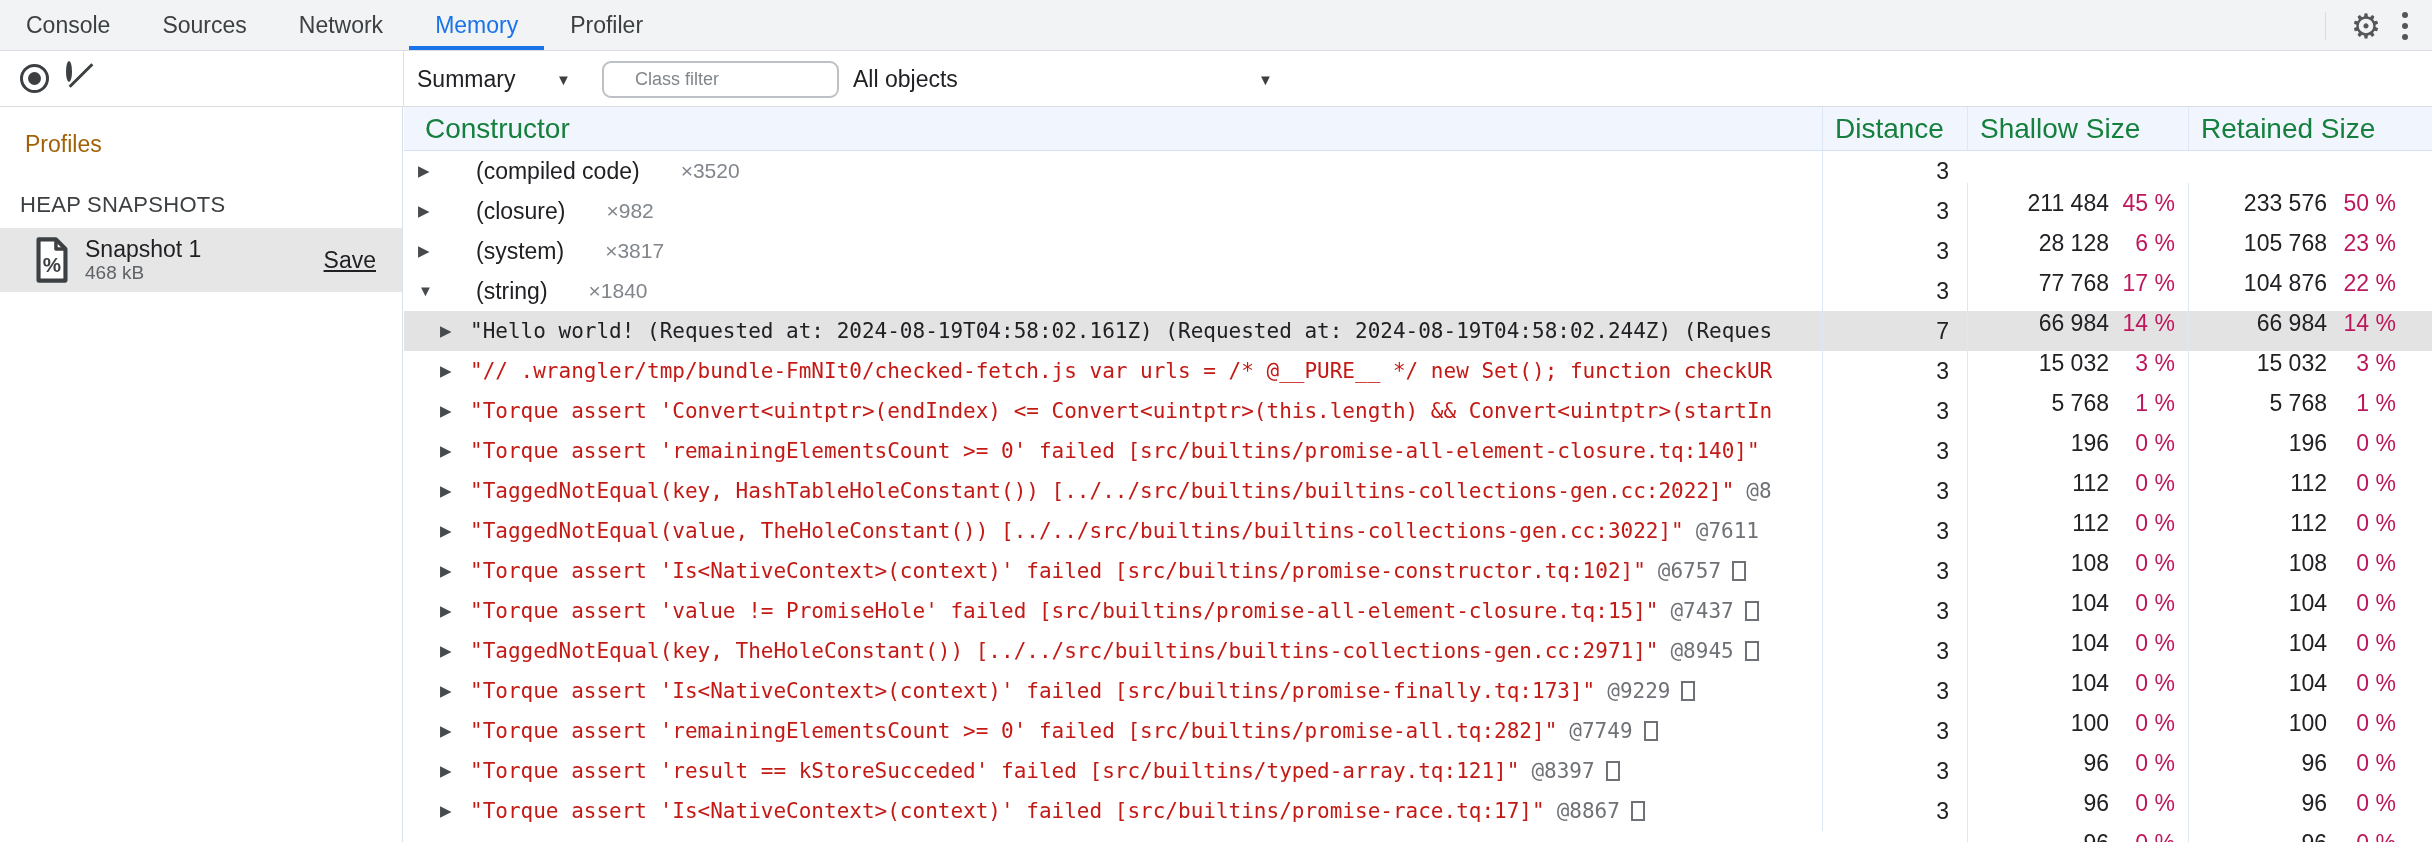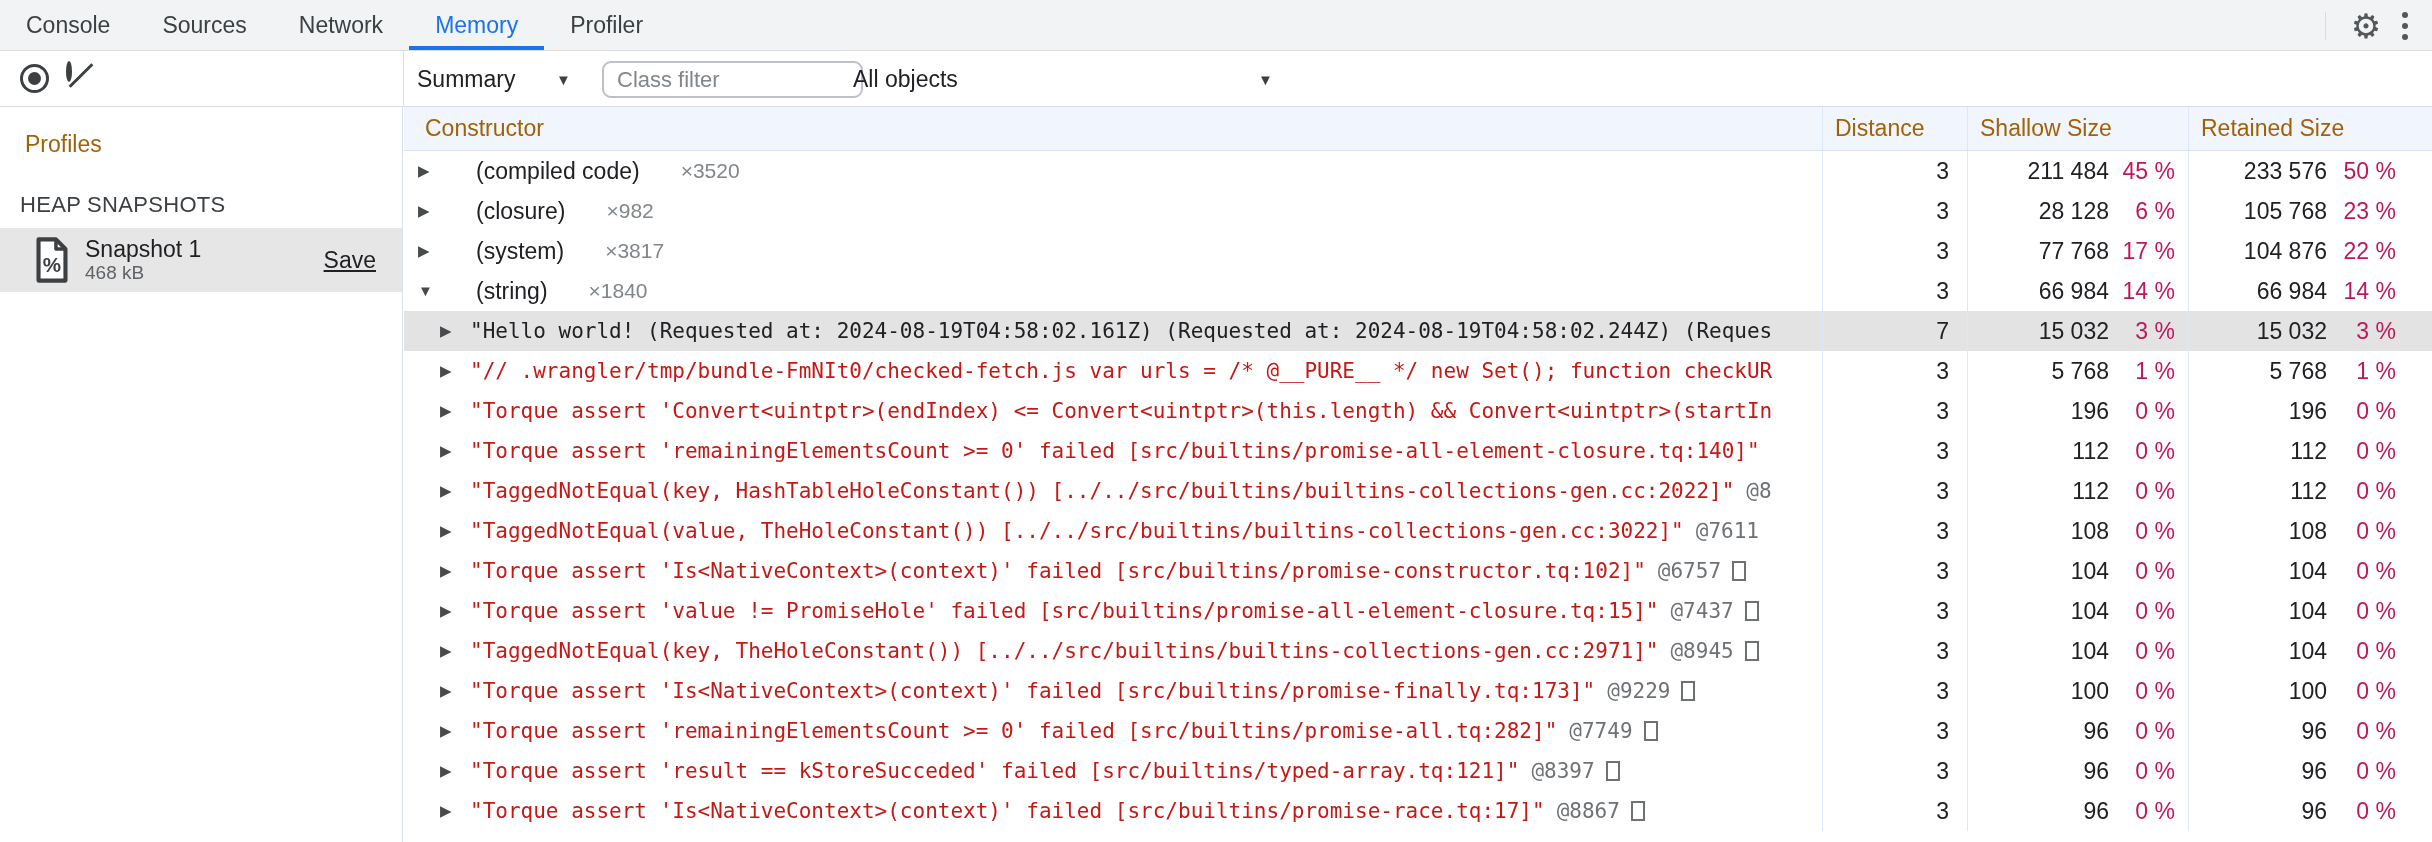--- a/index.html
+++ b/index.html
@@ -27,41 +27,41 @@
   .rec-btn { position:absolute; left:20px; top:13px; }
   .rec-icon { width:29px; height:29px; border:3px solid #3c4043; border-radius:50%;
               display:flex; align-items:center; justify-content:center; }
   .rec-icon::after { content:""; width:13px; height:13px; border-radius:50%; background:#3c4043; }
   .clear-btn { position:absolute; left:66px; top:13px; }
   .block-icon { width:29px; height:29px; border:3px solid #3c4043; border-radius:50%; position:relative; overflow:hidden; }
   .block-icon::after { content:""; position:absolute; left:-4px; top:10px; width:32px; height:3px;
                        background:#3c4043; transform:rotate(-45deg); }
   .tb-label { position:absolute; top:0; height:56px; line-height:56px; font-size:23px; color:#202124; white-space:nowrap; }
   .dd-arrow { position:absolute; top:0; height:56px; line-height:58px; font-size:15px; color:#3c4043; }
-  .class-filter { position:absolute; left:602px; top:10px; width:261px; height:37px;
-                  border:2px solid #bdc1c6; border-radius:9px; font-size:22px; padding:0 13px;
+  .class-filter { position:absolute; left:602px; top:10px; width:237px; height:37px;
+                  border:2px solid #bdc1c6; border-radius:9px; font-size:18px; padding:0 31px;
                   color:#202124; font-family:"Liberation Sans",sans-serif; outline:none; background:#fff; }
   .class-filter::placeholder { color:#80868b; }
 
   
   .sidebar { position:absolute; left:0; top:107px; width:403px; height:735px; background:#fff;
              border-right:1px solid #dbe1ec; }
   .sb-title { font-size:23px; color:#a16207; padding:24px 0 0 25px; }
   .sb-section { font-size:22px; color:#3c4043; padding:34px 0 10px 20px; letter-spacing:0.3px; }
   .snap-item { height:64px; display:flex; align-items:center; padding:0 14px 0 33px; }
   .snap-item.selected { background:#e6e6e6; }
   .snap-text { margin-left:14px; flex:1; }
   .snap-name { font-size:23px; color:#202124; line-height:26px; }
   .snap-size { font-size:19px; color:#5f6368; line-height:22px; }
   .save-link { font-size:23px; color:#202124; text-decoration:underline; margin-right:12px; }
 
   
   .grid { position:absolute; left:404px; top:107px; width:2028px; height:735px; background:#fff; overflow:hidden; }
   .grid-header { display:flex; height:44px; background:#f1f5fd; border-bottom:1px solid #d6e1f3; }
-  .hcell { font-size:23px; color:#a16207; line-height:43px; white-space:nowrap; overflow:hidden; }
+  .hcell { font-size:28px; color:#15803d; line-height:43px; white-space:nowrap; overflow:hidden; }
   .c-ctor { width:1418px; }
   .c-dist { width:145px; border-left:1px solid #dde7f6; }
   .c-sz1  { width:221px; border-left:1px solid #dde7f6; }
   .c-sz2  { width:244px; border-left:1px solid #dde7f6; }
   .hcell.c-ctor { padding-left:21px; }
   .hcell.c-dist, .hcell.c-sz1, .hcell.c-sz2 { padding-left:12px; }
 
   .row { display:flex; height:40px; }
   .row.selected { background:#e3e3e3; }
   .cell { height:40px; line-height:40px; overflow:hidden; white-space:nowrap; }
@@ -72,21 +72,21 @@
   .arrow::before { content:"\25B6"; }
   .row.expanded .arrow::before { content:"\25BC"; }
   .ctor-text { font-size:23px; color:#202124; overflow:hidden; flex-shrink:1; }
   .row.string .ctor-text { font-family:"DejaVu Sans Mono",monospace; font-size:21px; color:#c41a16; }
   .row.string.selected .ctor-text { color:#202124; }
   .count { font-size:21px; color:#80868b; margin-left:13px; flex-shrink:0; }
   .oid { font-family:"DejaVu Sans Mono",monospace; font-size:21px; color:#6e7277; margin-left:12px; flex-shrink:0; }
   .tofu { display:none; }
   .row.has-box .tofu { display:inline-block; width:14px; height:20px; border:2px solid #6e7277; margin-left:11px; flex-shrink:0; }
   .cell.c-dist { text-align:right; padding-right:18px; font-size:23px; color:#202124; }
-  .cell.c-sz1, .cell.c-sz2 { display:flex; }
+  .cell.c-sz1, .cell.c-sz2 { display:flex;margin-top:32px; }
   .num { flex:1; text-align:right; font-size:23px; color:#202124; }
   .pct { width:66px; text-align:right; font-size:23px; color:#be185d; }
   .cell.c-sz1 { padding-right:13px; }
   .cell.c-sz2 { padding-right:36px; }
   .cell.c-sz2 .pct { width:69px; }
 </style>
 </head>
 <body>
 
 <div class="tabbar">

